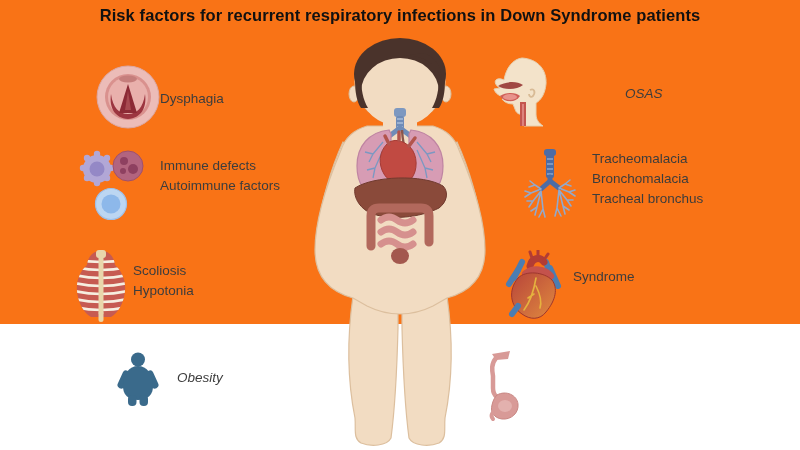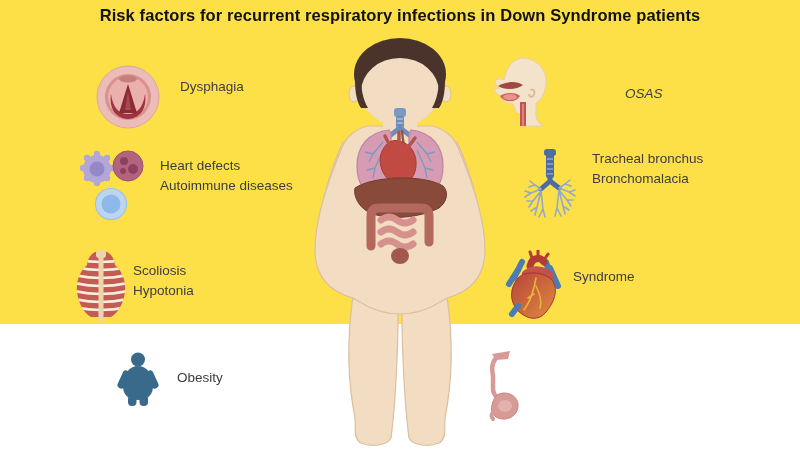--- a/index.html
+++ b/index.html
@@ -1,31 +1,31 @@
 <!DOCTYPE html>
 <html><head>
 <meta charset="utf-8">
 <style>
   * { margin:0; padding:0; box-sizing:border-box; }
   html,body { width:800px; height:450px; }
   body { font-family:"Liberation Sans", sans-serif; background:#ffffff; overflow:hidden; }
-  .canvas { position:relative; width:800px; height:324px; background:#fde047; }
+  .canvas { position:relative; width:800px; height:324px; background:#f97316; }
   .title { position:absolute; left:0; right:0; top:6px; text-align:center;
            font-size:16.5px; font-weight:700; color:#111111; letter-spacing:.1px; }
   .icon-box { position:absolute; }
   .label { position:absolute; font-size:13.5px; color:#3d3d3d; line-height:20px; font-weight:400; }
   
   .pos-larynx   { left:95px;  top:64px; }
   .pos-immune   { left:76px;  top:145px; }
   .pos-ribcage  { left:74px;  top:247px; }
   .pos-obesity  { left:117px; top:352px; }
-  .lab-dysphagia { left:160px; top:77px;padding-left:20px; }
+  .lab-dysphagia { left:160px; top:89px; }
   .lab-immune    { left:160px; top:156px; }
   .lab-scoliosis { left:133px; top:261px; }
-  .lab-obesity   { left:177px; top:368px; }
+  .lab-obesity   { left:177px; top:368px;font-style:italic; }
   
   .pos-osas    { left:486px; top:56px; }
   .pos-tree    { left:517px; top:145px; }
   .pos-heart   { left:500px; top:250px; }
   .pos-stomach { left:486px; top:350px; }
   .lab-osas    { left:625px; top:84px;font-style:italic; }
   .lab-trachea { left:592px; top:149px; }
   .lab-heart   { left:573px; top:267px; }
   .lab-reflux  { left:547px; top:358px; }
   .figure { position:absolute; left:303px; top:38px; width:194px; height:412px; }
@@ -122,22 +122,22 @@
       <circle cx="21" cy="24" r="7.5" fill="#9488c6"></circle>
       <circle cx="52" cy="21" r="15" fill="#b2647f" stroke="#a0506c" stroke-width="1"></circle>
       <circle cx="48" cy="16" r="4" fill="#8e4060"></circle>
       <circle cx="57" cy="24" r="5" fill="#8e4060"></circle>
       <circle cx="47" cy="26" r="3" fill="#8e4060"></circle>
       <circle cx="35" cy="59" r="15.5" fill="#bcd6f2" stroke="#9fc0e8" stroke-width="1.2"></circle>
       <circle cx="35" cy="59" r="9.5" fill="#8db8ea"></circle>
     </svg>
   </div>
   <div class="label lab-immune">
-    <div>Heart defects</div>
-    <div>Autoimmune diseases</div>
+    <div>Immune defects</div>
+    <div>Autoimmune factors</div>
   </div>
 
   <div class="icon-box pos-ribcage">
     <svg width="54" height="76" viewBox="0 0 54 76">
       <defs>
         <clipPath id="ribclip">
           <path d="M27,4 C36,4 40,10 41,18 C48,24 52,34 51,44 C50,56 44,66 37,70 L17,70 C10,66 4,56 3,44 C2,34 6,24 13,18 C14,10 18,4 27,4 Z"></path>
         </clipPath>
       </defs>
       <path d="M27,4 C36,4 40,10 41,18 C48,24 52,34 51,44 C50,56 44,66 37,70 L17,70 C10,66 4,56 3,44 C2,34 6,24 13,18 C14,10 18,4 27,4 Z" fill="#c65b52"></path>
@@ -197,22 +197,23 @@
       <rect x="29" y="9" width="8" height="24" rx="2" fill="#4d6ca4"></rect>
       <path d="M30,14 L36,14 M30,19 L36,19 M30,24 L36,24 M30,29 L36,29" stroke="#8fa6c8" stroke-width="1.3"></path>
       <path d="M33,32 L33,36 M33,36 L24,44 M33,36 L42,43" stroke="#4d6ca4" stroke-width="5" stroke-linecap="round" fill="none"></path>
       <g stroke="#93a9cb" stroke-width="1.6" fill="none" stroke-linecap="round">
         <path d="M24,44 L18,40 M18,40 L13,36 M18,40 L12,42 M24,44 L14,48 M14,48 L8,46 M14,48 L8,52 M24,46 L16,56 M16,56 L10,56 M16,56 L12,62 M24,46 L20,62 M20,62 L14,66 M20,62 L18,70 M24,46 L26,64 M26,64 L22,72 M26,64 L28,72"></path>
         <path d="M42,43 L48,39 M48,39 L53,35 M48,39 L54,41 M42,43 L52,47 M52,47 L58,45 M52,47 L58,51 M42,45 L50,55 M50,55 L56,55 M50,55 L54,61 M42,45 L46,61 M46,61 L52,65 M46,61 L48,69 M42,45 L40,63 M40,63 L44,71 M40,63 L38,71"></path>
       </g>
     </svg>
   </div>
   <div class="label lab-trachea">
+    <div>Tracheomalacia</div>
+    <div>Bronchomalacia</div>
     <div>Tracheal bronchus</div>
-    <div>Bronchomalacia</div>
   </div>
 
   <div class="icon-box pos-heart">
     <svg width="66" height="74" viewBox="0 0 66 74">
       <defs>
         <linearGradient id="hg" x1="0" y1="0" x2="1" y2="1">
           <stop offset="0" stop-color="#b8453a"></stop>
           <stop offset="1" stop-color="#e08a3f"></stop>
         </linearGradient>
       </defs>

